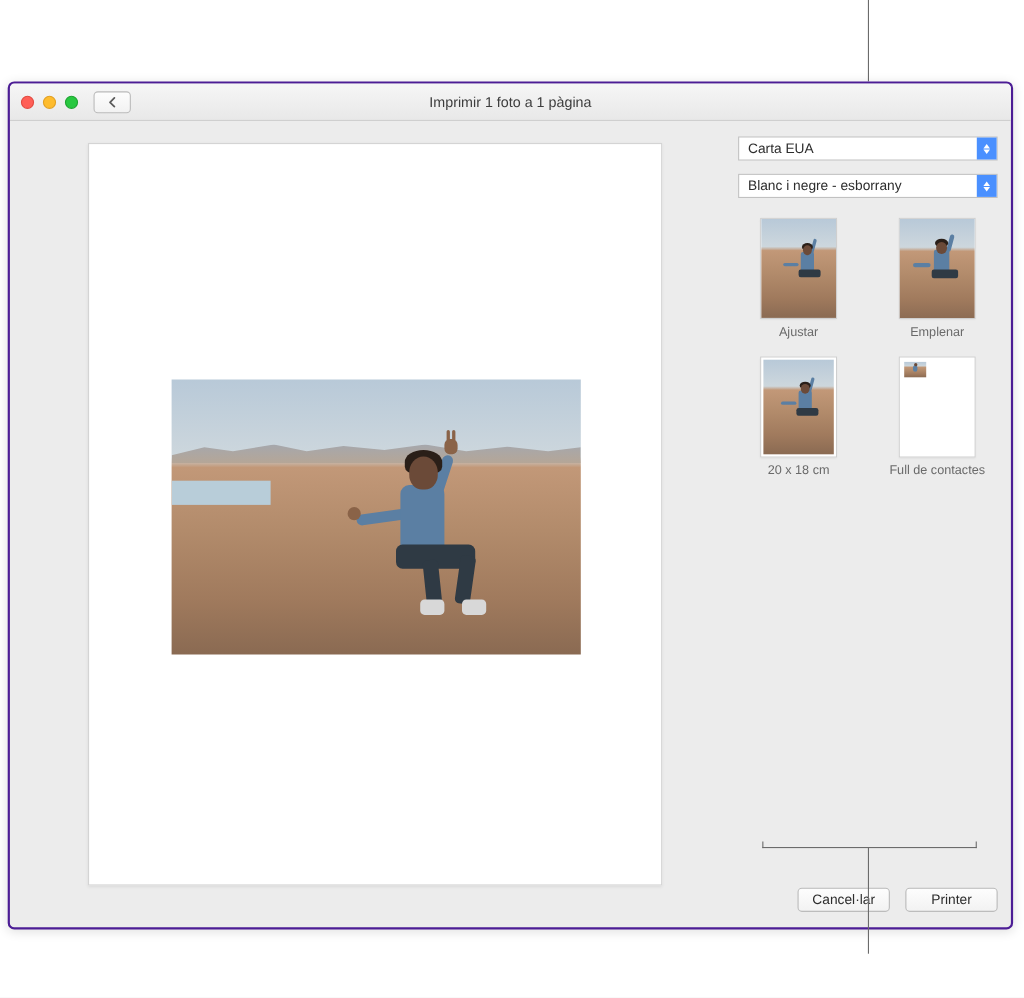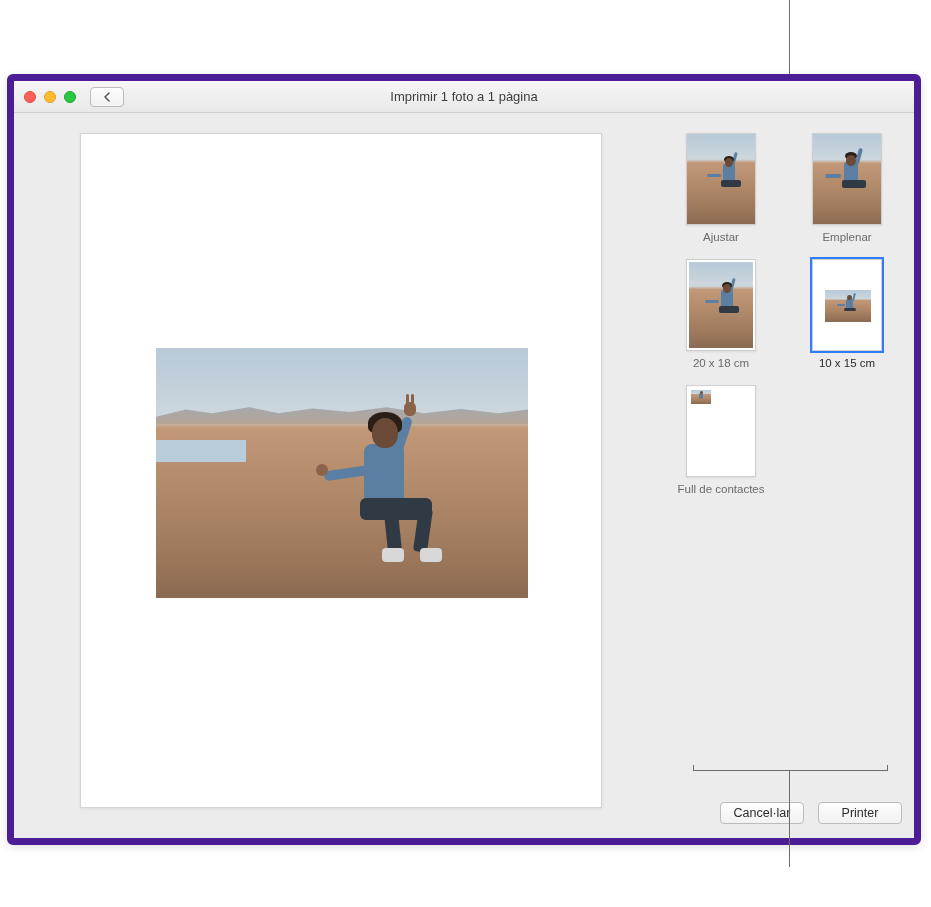--- a/index.html
+++ b/index.html
@@ -36,21 +36,21 @@
     border: 1px solid #6b6b6b;
     border-top: none;
   }
   .window {
     position: absolute;
     left: 7px;
     top: 74px;
     width: 914px;
     height: 771px;
     background: #ececec;
-    border: 7px solid #4c1d95;
+    border: 2px solid #4c1d95;
     border-radius: 6px;
     box-shadow: 0 2px 10px rgba(0,0,0,0.12);
     display: flex;
     flex-direction: column;
     overflow: hidden;
   }
   .titlebar {
     height: 34px;
     background: linear-gradient(#f6f6f6, #e8e8e8);
     border-bottom: 1px solid #cfcfcf;
@@ -291,20 +291,28 @@
             <div class="shin-left"></div>
               <div class="shin-right"></div>
             <div class="shoe-left"></div>
               <div class="shoe-right"></div>
           </div>
         </div>
       </div>
     </div>
 
     <div class="side-panel">
+      <div class="dropdown">
+        <span>Carta EUA</span>
+        <span class="arrows"></span>
+      </div>
+      <div class="dropdown">
+        <span>Blanc i negre - esborrany</span>
+        <span class="arrows"></span>
+      </div>
 
       <div class="format-grid">
 
         <div class="format-item">
           <div class="format-thumb">
             <div class="mini-photo" style="left:0;top:0;right:0;bottom:0;">
               <div class="mini-person" style="left:30px;top:20px;width:30px;height:50px;">
                 <div class="mp-arm" style="left:-10px;top:20px;width:14px;height:3px;"></div>
                 <div class="mp-arm" style="left:16px;top:-2px;width:3px;height:14px;transform:rotate(15deg);"></div>
                 <div class="mp-body" style="left:6px;top:10px;width:12px;height:18px;"></div>
@@ -344,34 +352,20 @@
                 <div class="mp-hair" style="left:7px;top:2px;width:10px;height:7px;"></div>
                 <div class="mp-head" style="left:8px;top:4px;width:8px;height:9px;"></div>
                 <div class="mp-leg" style="left:4px;top:26px;width:20px;height:7px;"></div>
               </div>
             </div>
           </div>
           <div class="format-label">20 x 18 cm</div>
         </div>
 
 
-        <div class="format-item selected">
-          <div class="format-thumb">
-            <div class="mini-photo" style="left:12px;top:30px;width:46px;height:32px;">
-              <div class="mini-person" style="left:18px;top:4px;width:20px;height:24px;">
-                <div class="mp-arm" style="left:-6px;top:10px;width:8px;height:2px;"></div>
-                <div class="mp-arm" style="left:10px;top:-1px;width:2px;height:8px;transform:rotate(15deg);"></div>
-                <div class="mp-body" style="left:3px;top:5px;width:7px;height:10px;"></div>
-                <div class="mp-head" style="left:4px;top:1px;width:5px;height:5px;"></div>
-                <div class="mp-leg" style="left:1px;top:14px;width:12px;height:3px;"></div>
-              </div>
-            </div>
-          </div>
-          <div class="format-label">10 x 15 cm</div>
-        </div>
 
         <div class="format-item">
           <div class="format-thumb">
             <div class="mini-photo" style="left:4px;top:4px;width:20px;height:14px;">
               <div class="mp-body" style="left:8px;top:3px;width:4px;height:6px;"></div>
               <div class="mp-head" style="left:9px;top:1px;width:3px;height:3px;"></div>
             </div>
           </div>
           <div class="format-label">Full de contactes</div>
         </div>

